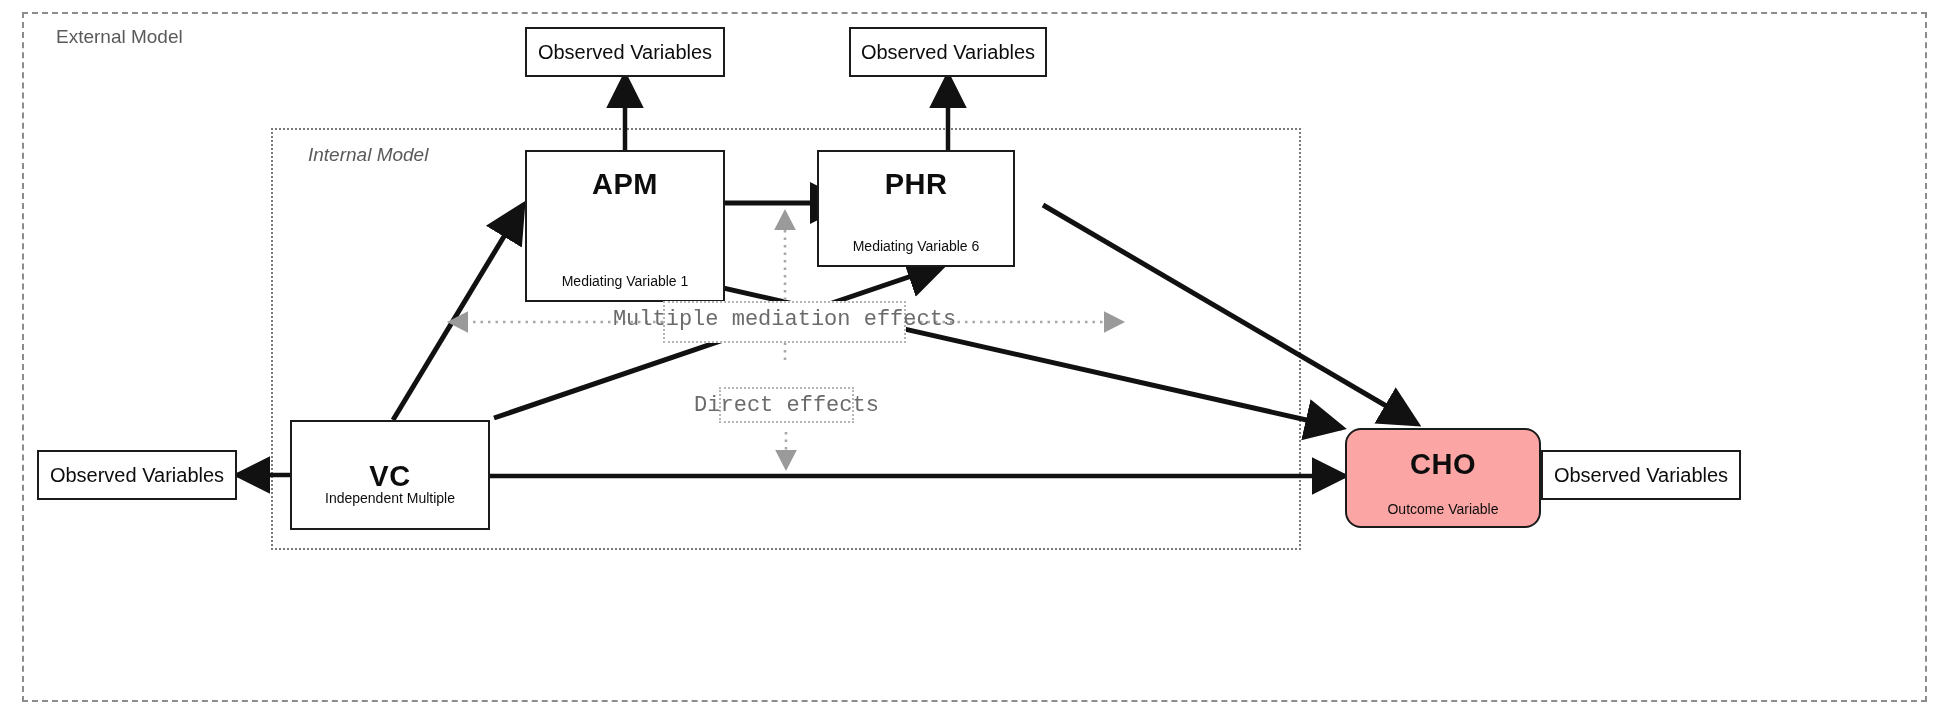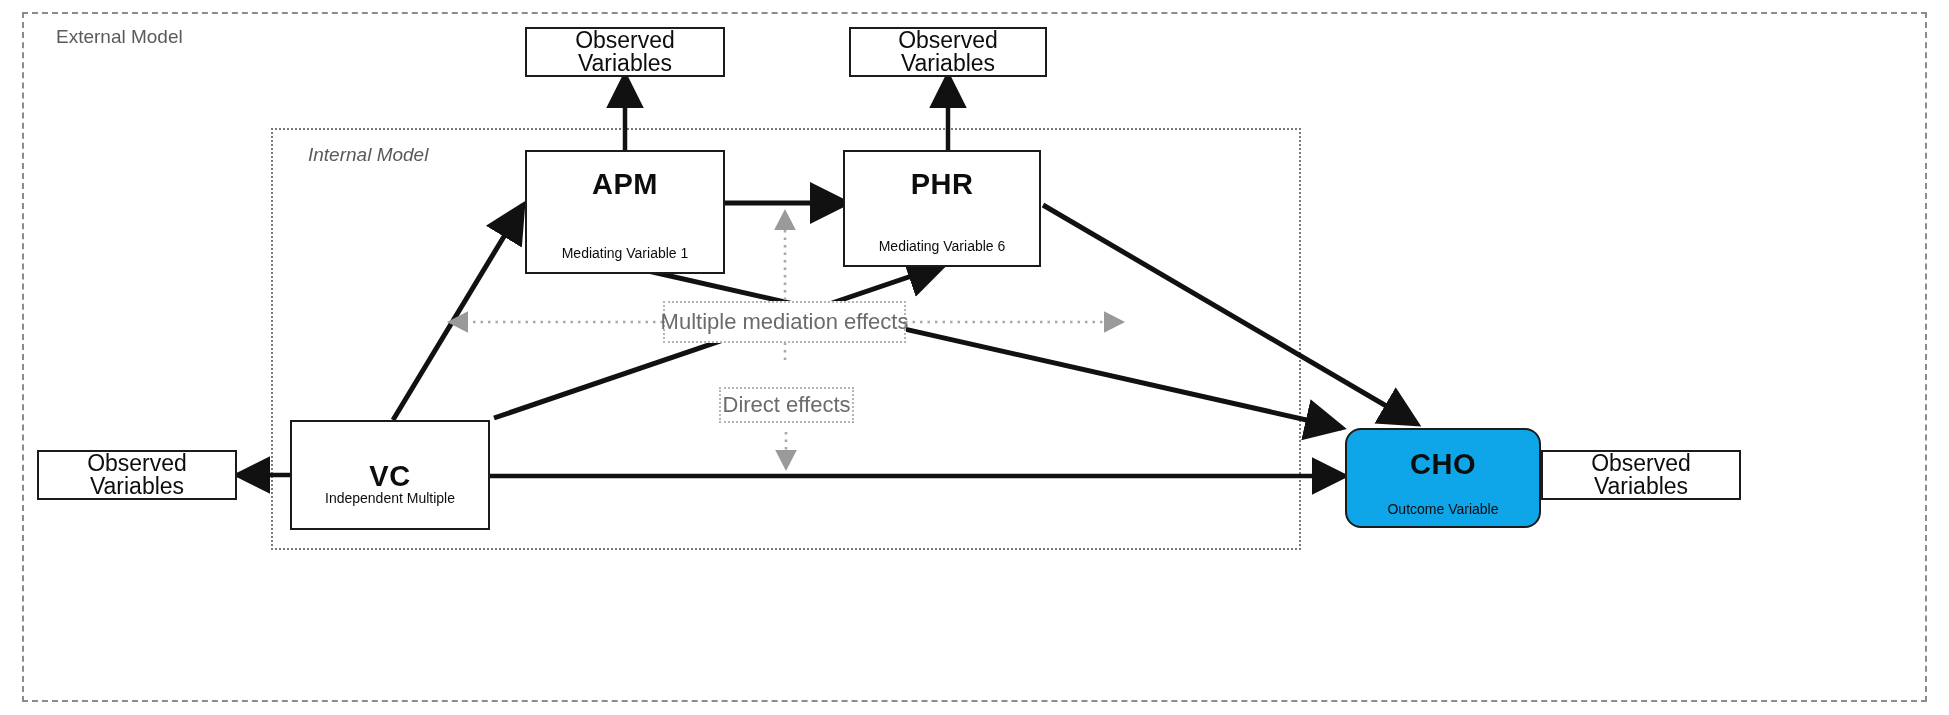--- a/index.html
+++ b/index.html
@@ -44,24 +44,24 @@
   }
   .node .subtitle {
     font-size: 14px;
     font-weight: normal;
     line-height: 1;
   }
   .node.obs {
     justify-content: center;
   }
   .node.obs .subtitle {
-    font-size: 23px;
+    font-size: 20px;
   }
   .node.outcome {
-    background: #0ea5e9;
+    background: #fca5a5;
     border-radius: 16px;
     border: 2.5px solid #1b1b1b;
   }
   .frame {
     position: absolute;
     box-sizing: border-box;
     background: transparent;
   }
   .frame-label {
     position: absolute;
@@ -77,24 +77,25 @@
     border: 2.5px dotted #7a7a7a;
   }
   .tag {
     position: absolute;
     box-sizing: border-box;
     border: 2px dotted #b5b5b5;
     background: #ffffff;
     color: #6b6b6b;
     font-size: 22px;
     display: flex;
-    align-items: center;
+    align-items: flex-start;
     justify-content: center;
     white-space: nowrap;
     padding: 4px 10px;
+    font-family: Liberation Mono, monospace;
   }
 </style>
 </head>
 <body>
 
 <div id="stage">
 
   <div class="frame ext-frame" style="left:22px; top:12px; width:1905px; height:690px;"></div>
   <div class="frame-label" style="left:36px; top:26px;">External Model</div>
 
@@ -154,26 +155,26 @@
   </div>
 
   <div class="node obs" style="left:37px; top:450px; width:200px; height:50px;">
     <div class="subtitle">Observed Variables</div>
   </div>
 
   <div class="node obs" style="left:1541px; top:450px; width:200px; height:50px;">
     <div class="subtitle">Observed Variables</div>
   </div>
 
-  <div class="node" style="left:525px; top:150px; width:200px; height:124px; justify-content:space-between; padding:18px 0 12px;">
+  <div class="node" style="left:525px; top:150px; width:200px; height:152px; justify-content:space-between; padding:18px 0 12px;">
     <div class="title">APM</div>
     <div class="subtitle">Mediating Variable 1</div>
   </div>
 
-  <div class="node" style="left:843px; top:150px; width:198px; height:117px; justify-content:space-between; padding:18px 0 12px;">
+  <div class="node" style="left:817px; top:150px; width:198px; height:117px; justify-content:space-between; padding:18px 0 12px;">
     <div class="title">PHR</div>
     <div class="subtitle">Mediating Variable 6</div>
   </div>
 
   <div class="node" style="left:290px; top:420px; width:200px; height:110px; padding:26px 0 10px;">
     <div class="title">VC</div>
     <div class="subtitle">Independent Multiple</div>
   </div>
 
   <div class="node outcome" style="left:1345px; top:428px; width:196px; height:100px; justify-content:space-between; padding:20px 0 10px;">

